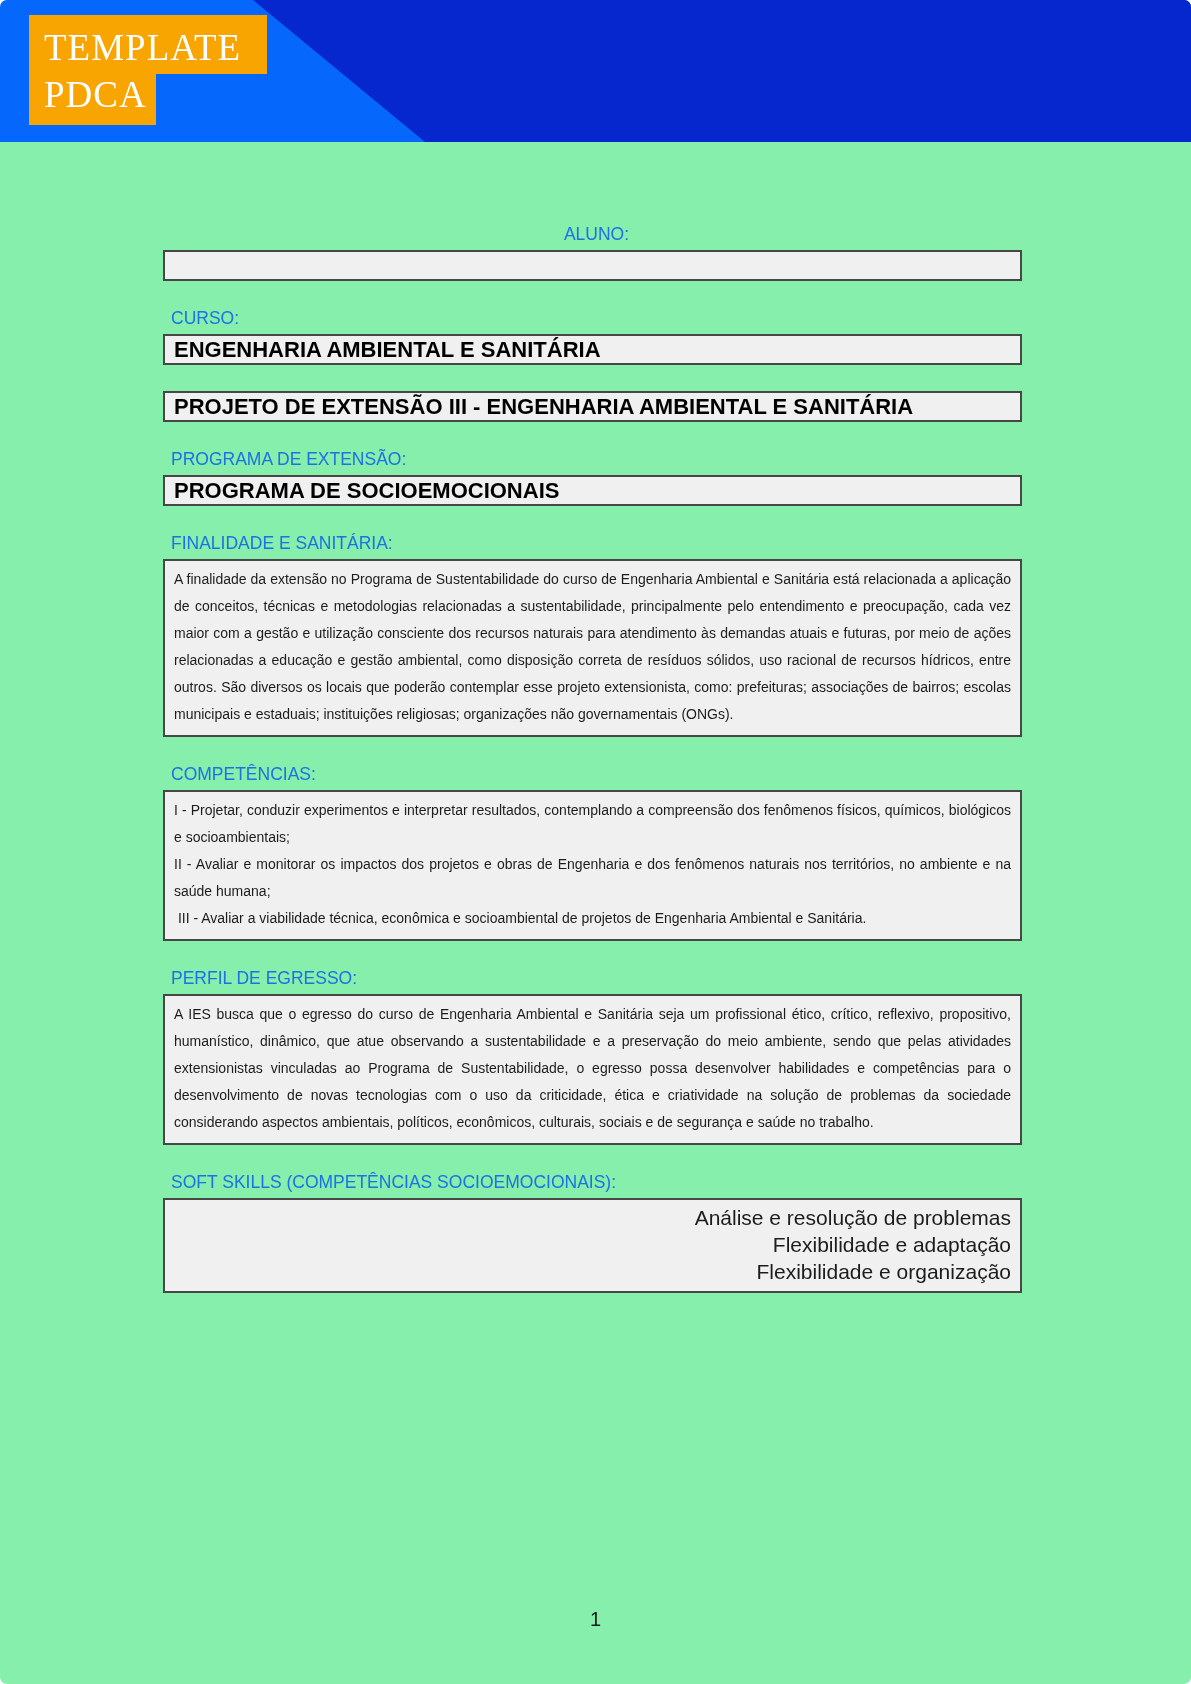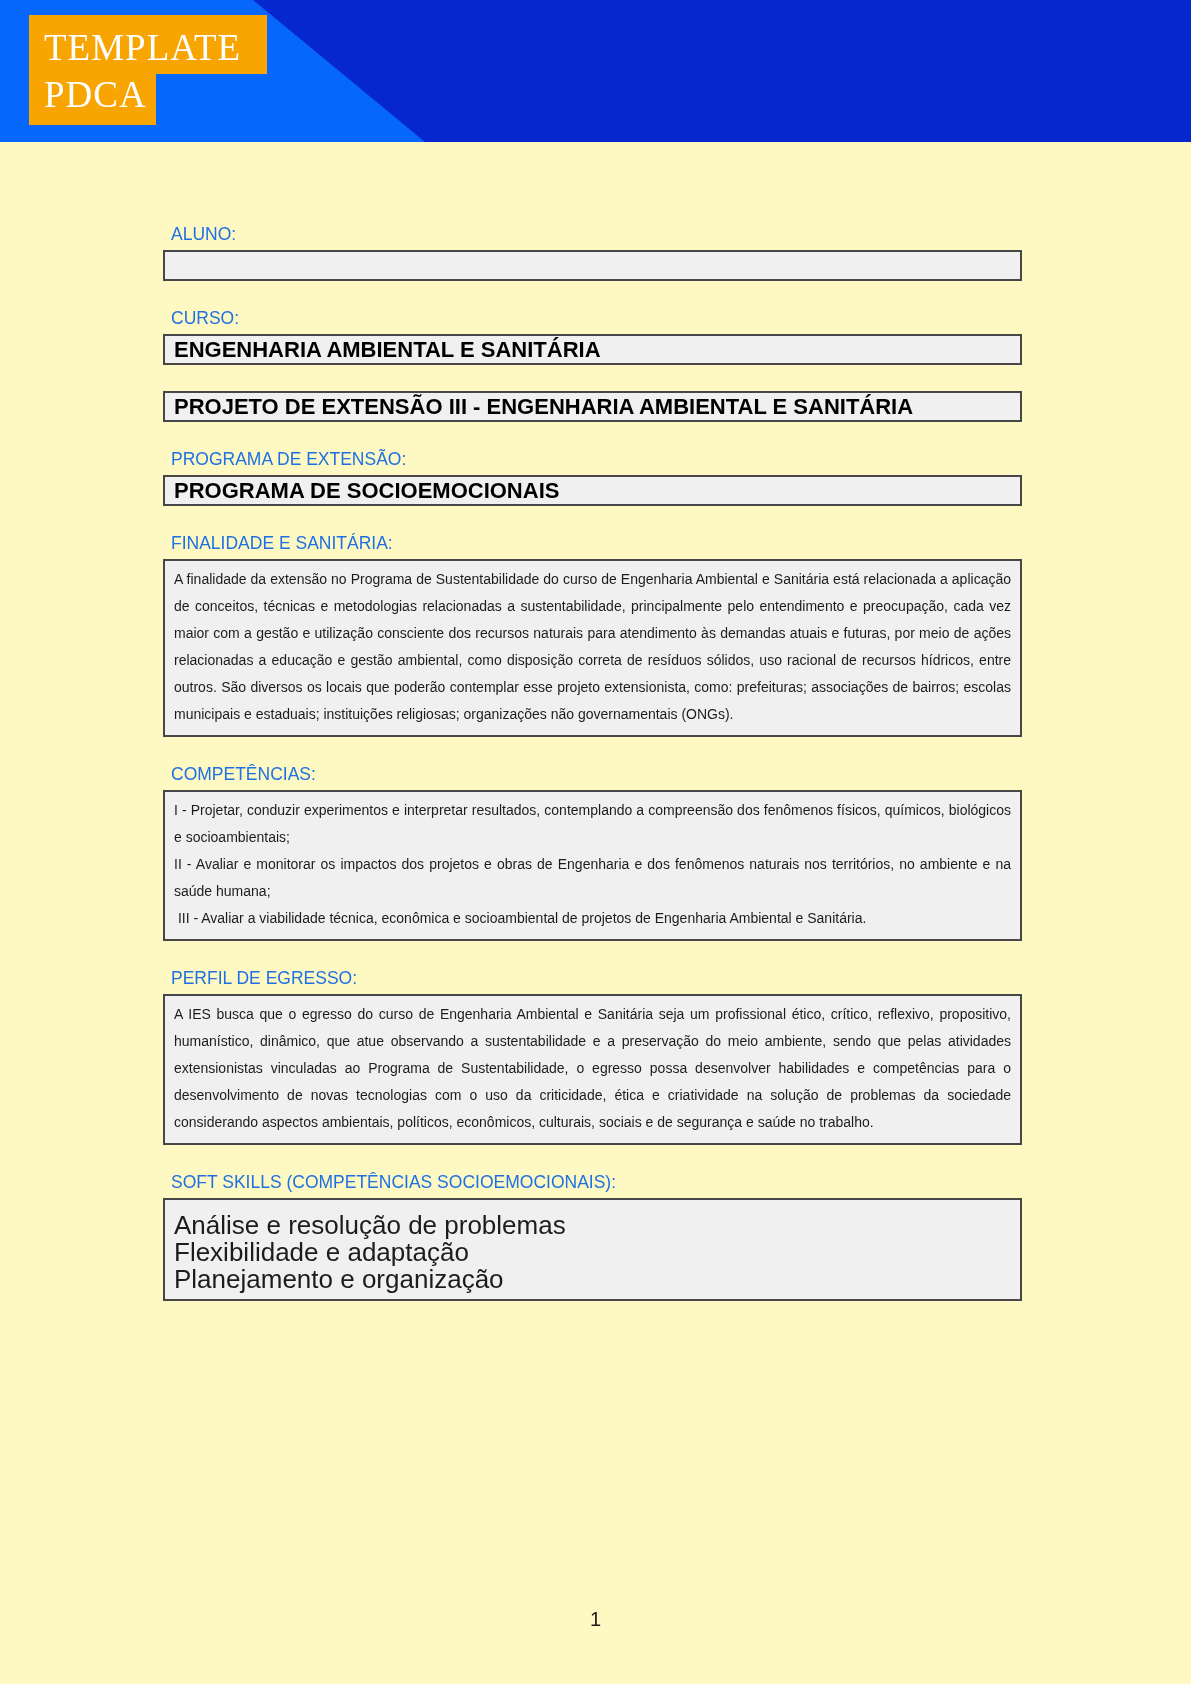--- a/index.html
+++ b/index.html
@@ -1,21 +1,22 @@
 <!DOCTYPE html>
 <html lang="pt"><head>
 <meta charset="utf-8">
 <style>
   html,body{margin:0;padding:0;background:#fff;}
   .page{
     position:relative;
     width:1191px;height:1684px;
-    background:#fef9c3;
+    background:#86efac;
     font-family:"Liberation Sans",sans-serif;
     overflow:hidden;
+    border-radius:7px;
   }
 
   
   .header{
     position:absolute;top:0;left:0;
     width:1191px;height:142px;
     background:#0667fd;
     overflow:hidden;
   }
   .header-diagonal{
@@ -38,21 +39,21 @@
   }
   .badge-line.l1{padding:14px 26px 8px 15px;}
   .badge-line.l2{padding:2px 9px 12px 15px;}
 
   
   .content{
     position:absolute;left:163px;top:223px;
     width:859px;
   }
   .section{margin-top:26px;}
-  .section:first-child{margin-top:0;}
+  .section:first-child{margin-top:0;text-align:center;}
   .label{
     color:#1e71e3;
     font-size:17.5px;
     line-height:22px;
     margin-bottom:5px;
     padding-left:8px;
   }
   .box{
     box-sizing:border-box;
     width:859px;
@@ -69,23 +70,24 @@
     color:#000;
   }
   .box.para{
     padding:5px 9px 7px 9px;
     font-size:14px;
     line-height:27px;
     text-align:justify;
   }
   .box.para .pline{white-space:pre-wrap;text-align:justify;}
   .box.lines{
-    padding:12px 9px 6px 9px;
-    font-size:26px;
+    padding:4px 9px 6px 9px;
+    font-size:21px;
     line-height:27px;
+    text-align:right;
   }
 
   .page-number{
     position:absolute;left:0;top:1608px;
     width:1191px;
     text-align:center;
     font-size:20px;
     color:#1c1c1c;
   }
 </style>
@@ -140,21 +142,21 @@
     <div class="section">
       <div class="label">PERFIL DE EGRESSO:</div>
       <div class="box para">A IES busca que o egresso do curso de Engenharia Ambiental e Sanitária seja um profissional ético, crítico, reflexivo, propositivo, humanístico, dinâmico, que atue observando a sustentabilidade e a preservação do meio ambiente, sendo que pelas atividades extensionistas vinculadas ao Programa de Sustentabilidade, o egresso possa desenvolver habilidades e competências para o desenvolvimento de novas tecnologias com o uso da criticidade, ética e criatividade na solução de problemas da sociedade considerando aspectos ambientais, políticos, econômicos, culturais, sociais e de segurança e saúde no trabalho.</div>
     </div>
 
     <div class="section">
       <div class="label">SOFT SKILLS (COMPETÊNCIAS SOCIOEMOCIONAIS):</div>
       <div class="box lines">
         <div>Análise e resolução de problemas</div>
         <div>Flexibilidade e adaptação</div>
-        <div>Planejamento e organização</div>
+        <div>Flexibilidade e organização</div>
       </div>
     </div>
 
   </div>
 
   <div class="page-number">1</div>
 
 </div>
 
 </body></html>

